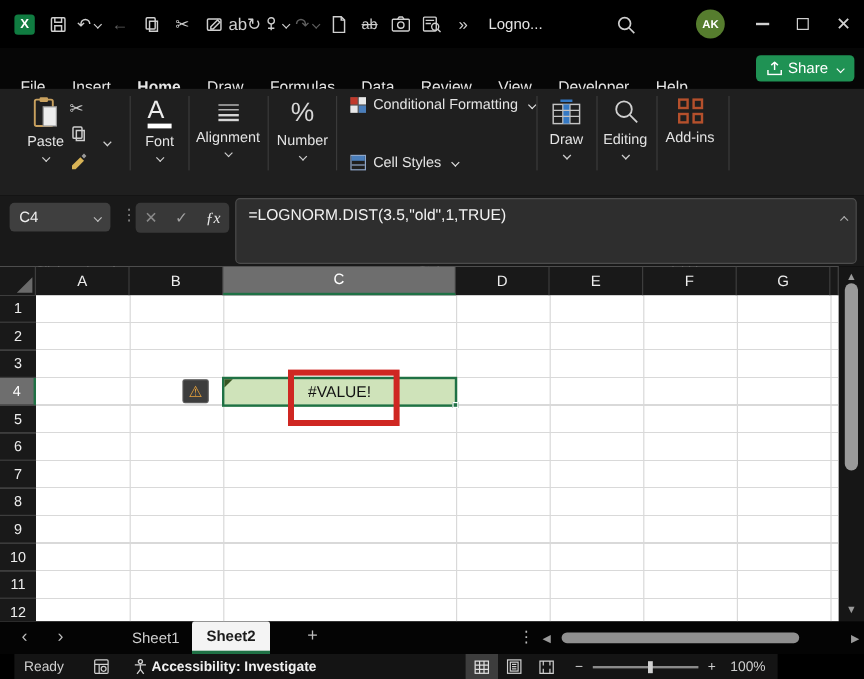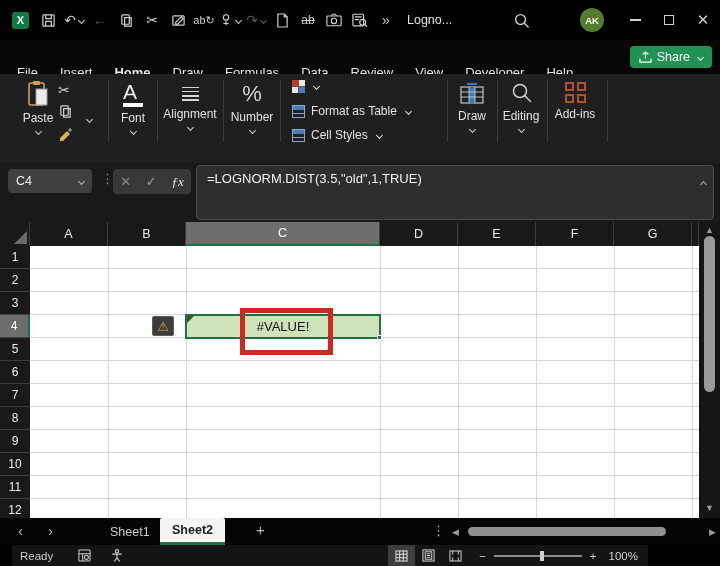--- a/index.html
+++ b/index.html
@@ -149,21 +149,21 @@
           <path d="M6 5h7v9H6z"></path>
         </svg>
     </div>
     <div class="qat-ic">✂</div>
     <div class="qat-ic">
       <svg width="15" height="15" viewBox="0 0 16 16" fill="none" stroke="#cfcfcf" stroke-width="1.3">
           <rect x="2" y="3" width="12" height="10" rx="1"></rect>
           <path d="M5 10l6-6 2 2-6 6H5v-2z"></path>
         </svg>
     </div>
-    <div class="qat-ic" style="font-size:11px;">ab↻</div>
+    <div class="qat-ic" style="font-size:14px;">ab↻</div>
     <div class="qat-ic">
       <svg width="14" height="14" viewBox="0 0 16 16" fill="none" stroke="#cfcfcf" stroke-width="1.3">
           <circle cx="8" cy="5" r="3"></circle>
           <path d="M8 8v6M5 12h6"></path>
         </svg>
       <span class="chev"></span>
     </div>
     <div class="qat-ic dis">↷<span class="chev"></span></div>
     <div class="qat-ic">
       <svg width="13" height="15" viewBox="0 0 14 16" fill="none" stroke="#cfcfcf" stroke-width="1.3">
@@ -290,25 +290,21 @@
     </div>
     <div class="rsep" style="left:280px;"></div>
 
     <div class="style-row" style="top:6px;">
       <span class="cf-ic">
           <i></i>
           <i></i>
           <i></i>
           <i></i>
         </span>
-      <span class="chev"></span>
-    </div>
-    <div class="style-row" style="top:30px;">
-      <span class="tbl-ic"></span>
-      <span>Format as Table</span>
+      <span>Conditional Formatting</span>
       <span class="chev"></span>
     </div>
     <div class="style-row" style="top:54px;">
       <span class="tbl-ic"></span>
       <span>Cell Styles</span>
       <span class="chev"></span>
     </div>
     <div class="grp-label" style="left:363px;">Styles</div>
     <div class="rsep" style="left:447px;"></div>
 
@@ -445,20 +441,21 @@
           <path d="M1 5h12M5 5v8"></path>
           <circle cx="9" cy="9" r="2.2"></circle>
         </svg>
     </div>
     <div class="sb-ic" style="margin-left:6px; padding-right:3px;">
       <svg width="12" height="13" viewBox="0 0 12 14" fill="none" stroke="#cfcfcf" stroke-width="1.2">
           <circle cx="6" cy="2.5" r="1.8"></circle>
           <path d="M1 5.5h10M6 5.5v4M6 9.5l-3 4M6 9.5l3 4"></path>
         </svg>
     </div>
+    <div style="font-weight:bold; color:#f0f0f0;">Accessibility: Investigate</div>
     <div style="flex:1;"></div>
     <div class="sb-ic active">
       <svg width="13" height="12" viewBox="0 0 14 13" fill="none" stroke="#e0e0e0" stroke-width="1.1">
           <rect x="1" y="1" width="12" height="11"></rect>
           <path d="M1 4.7h12M1 8.4h12M5 1v11M9 1v11"></path>
         </svg>
     </div>
     <div class="sb-ic">
       <svg width="13" height="13" viewBox="0 0 14 14" fill="none" stroke="#cfcfcf" stroke-width="1.1">
           <rect x="1" y="1" width="12" height="12"></rect>

